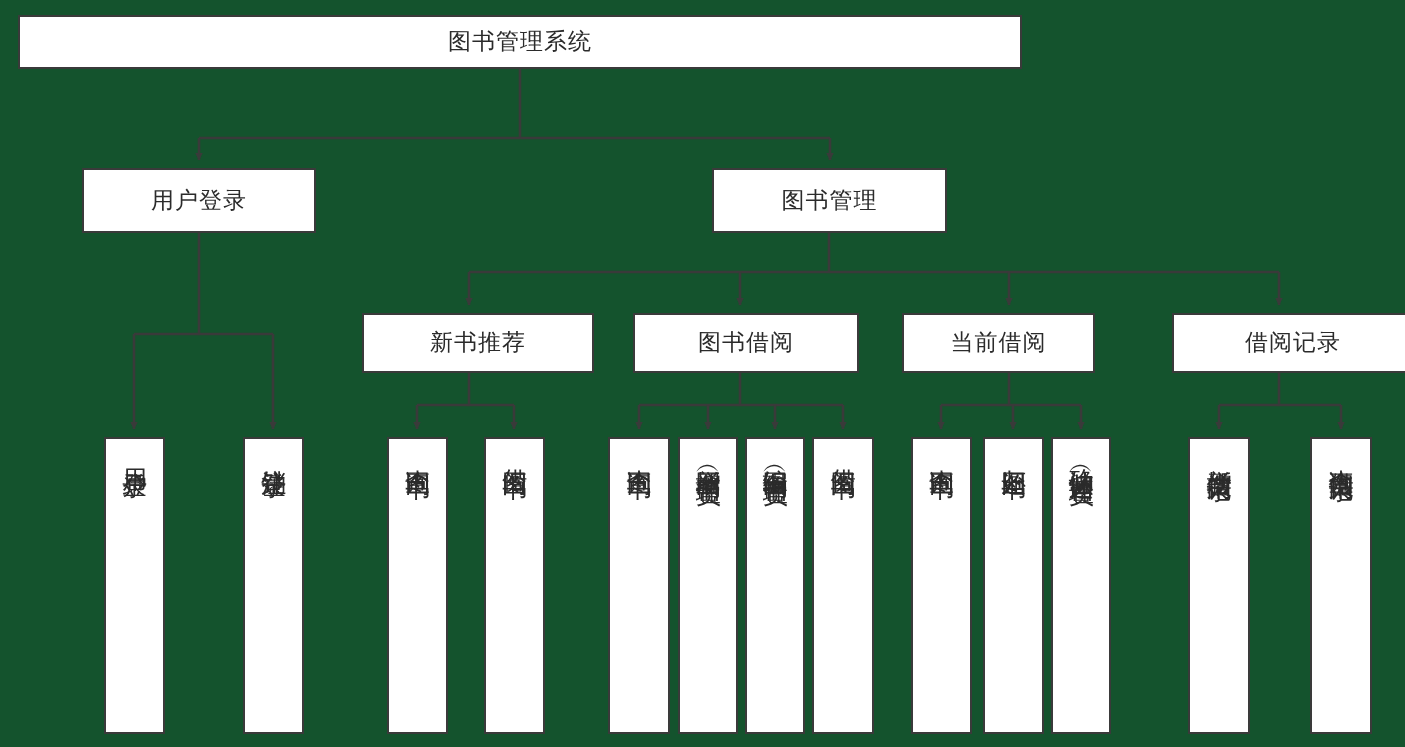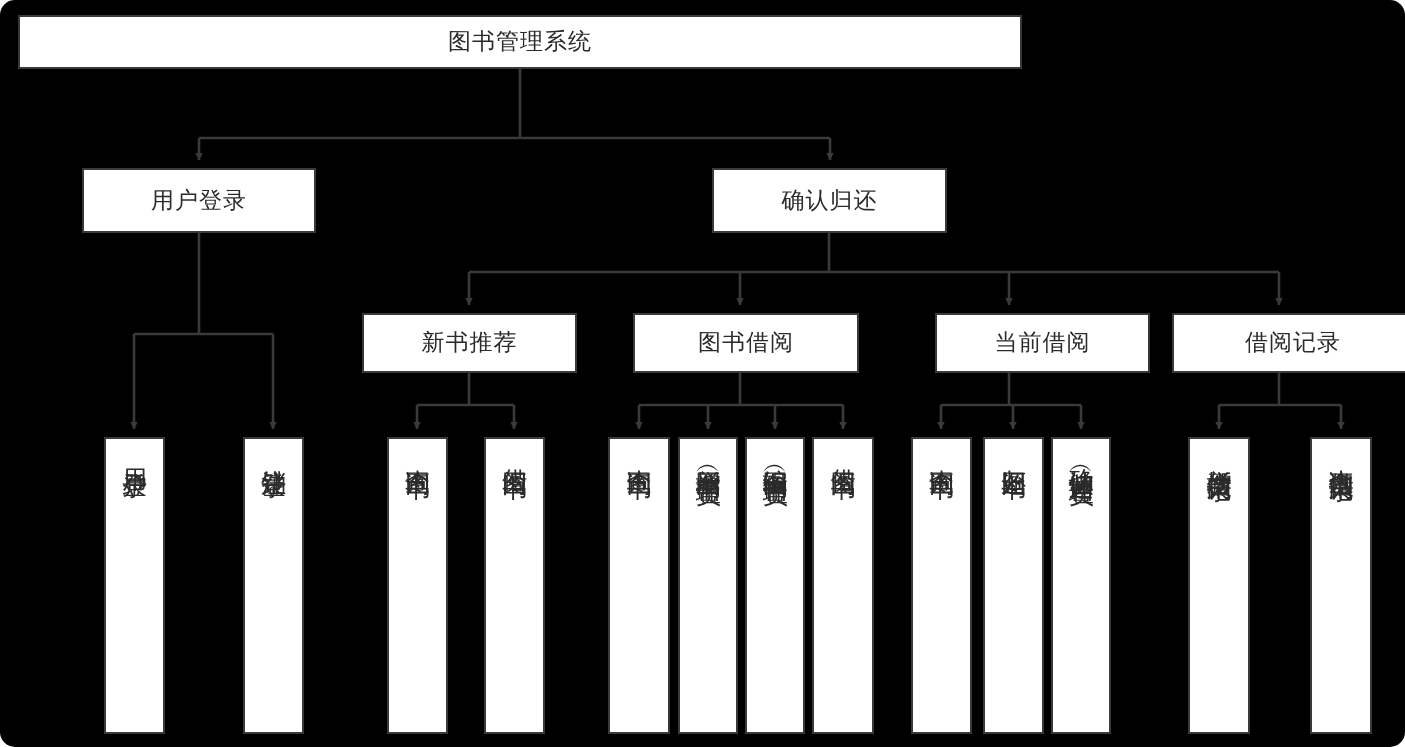--- a/index.html
+++ b/index.html
@@ -10,21 +10,21 @@
         display:flex;align-items:center;justify-content:center;text-align:center;color:#2b2b2b;}
   .node.h{font-size:23px;letter-spacing:1px;line-height:1.1;}
   .node.v{writing-mode:vertical-rl;text-orientation:upright;font-size:25px;line-height:1.18;
           letter-spacing:2px;padding-top:10px;justify-content:flex-start;align-items:center;}
   .watermark{position:absolute;right:8px;bottom:6px;color:#c3c3c3;font-size:19px;
              letter-spacing:0.5px;white-space:nowrap;}
 </style>
 </head>
 <body>
 
-<div id="canvas" style="background: #000000; border-radius: 15px;">
+<div id="canvas" style="background: #14532d;">
 
   <svg id="wires" viewBox="0 0 1405 747" xmlns="http://www.w3.org/2000/svg">
     <defs>
       <marker id="arrow" markerWidth="9" markerHeight="9" refX="7.4" refY="4.5" orient="auto" markerUnits="userSpaceOnUse">
         <path d="M0,0.6 L8,4.5 L0,8.4 z" fill="#3a3a3a"></path>
       </marker>
     </defs>
     <g stroke="#3a3a3a" stroke-width="2.6" fill="none">
 
       <path d="M520,69 L520,138"></path>
@@ -65,25 +65,25 @@
       <path d="M1279,373 L1279,405"></path>
       <path d="M1219,405 L1341,405"></path>
       <path d="M1219,405 L1219,429" marker-end="url(#arrow)"></path>
       <path d="M1341,405 L1341,429" marker-end="url(#arrow)"></path>
     </g>
   </svg>
 
   <div class="node h" style="left: 18px; top: 15px; width: 1004px; height: 54px; border-color: rgb(58, 58, 58); color: rgb(43, 43, 43);">图书管理系统</div>
 
   <div class="node h" style="left: 82px; top: 168px; width: 234px; height: 65px; border-color: rgb(58, 58, 58); color: rgb(43, 43, 43);">用户登录</div>
-  <div class="node h" style="left: 712px; top: 168px; width: 235px; height: 65px; border-color: rgb(58, 58, 58); color: rgb(43, 43, 43);">确认归还</div>
+  <div class="node h" style="left: 712px; top: 168px; width: 235px; height: 65px; border-color: rgb(58, 58, 58); color: rgb(43, 43, 43);">图书管理</div>
 
-  <div class="node h" style="left: 362px; top: 313px; width: 215px; height: 60px; border-color: rgb(58, 58, 58); color: rgb(43, 43, 43);">新书推荐</div>
+  <div class="node h" style="left: 362px; top: 313px; width: 232px; height: 60px; border-color: rgb(58, 58, 58); color: rgb(43, 43, 43);">新书推荐</div>
   <div class="node h" style="left: 633px; top: 313px; width: 226px; height: 60px; border-color: rgb(58, 58, 58); color: rgb(43, 43, 43);">图书借阅</div>
-  <div class="node h" style="left: 902px; top: 313px; width: 215px; height: 60px; border-color: rgb(58, 58, 58); color: rgb(43, 43, 43); margin-left: 33px;">当前借阅</div>
+  <div class="node h" style="left: 902px; top: 313px; width: 193px; height: 60px; border-color: rgb(58, 58, 58); color: rgb(43, 43, 43);">当前借阅</div>
   <div class="node h" style="left: 1172px; top: 313px; width: 242px; height: 60px; border-color: rgb(58, 58, 58); color: rgb(43, 43, 43);">借阅记录</div>
 
   <div class="node v" style="left: 104px; top: 437px; width: 61px; height: 297px; border-color: rgb(58, 58, 58); color: rgb(43, 43, 43);">用户登录</div>
   <div class="node v" style="left: 243px; top: 437px; width: 61px; height: 297px; border-color: rgb(58, 58, 58); color: rgb(43, 43, 43);">注销登录</div>
   <div class="node v" style="left: 387px; top: 437px; width: 61px; height: 297px; border-color: rgb(58, 58, 58); color: rgb(43, 43, 43);">查询图书</div>
   <div class="node v" style="left: 484px; top: 437px; width: 61px; height: 297px; border-color: rgb(58, 58, 58); color: rgb(43, 43, 43);">借阅图书</div>
   <div class="node v" style="left: 608px; top: 437px; width: 62px; height: 297px; border-color: rgb(58, 58, 58); color: rgb(43, 43, 43);">查询图书</div>
   <div class="node v" style="left: 678px; top: 437px; width: 60px; height: 297px; border-color: rgb(58, 58, 58); color: rgb(43, 43, 43);">新增图书（管理员）</div>
   <div class="node v" style="left: 745px; top: 437px; width: 60px; height: 297px; border-color: rgb(58, 58, 58); color: rgb(43, 43, 43);">编辑图书（管理员）</div>
   <div class="node v" style="left: 812px; top: 437px; width: 62px; height: 297px; border-color: rgb(58, 58, 58); color: rgb(43, 43, 43);">借阅图书</div>

